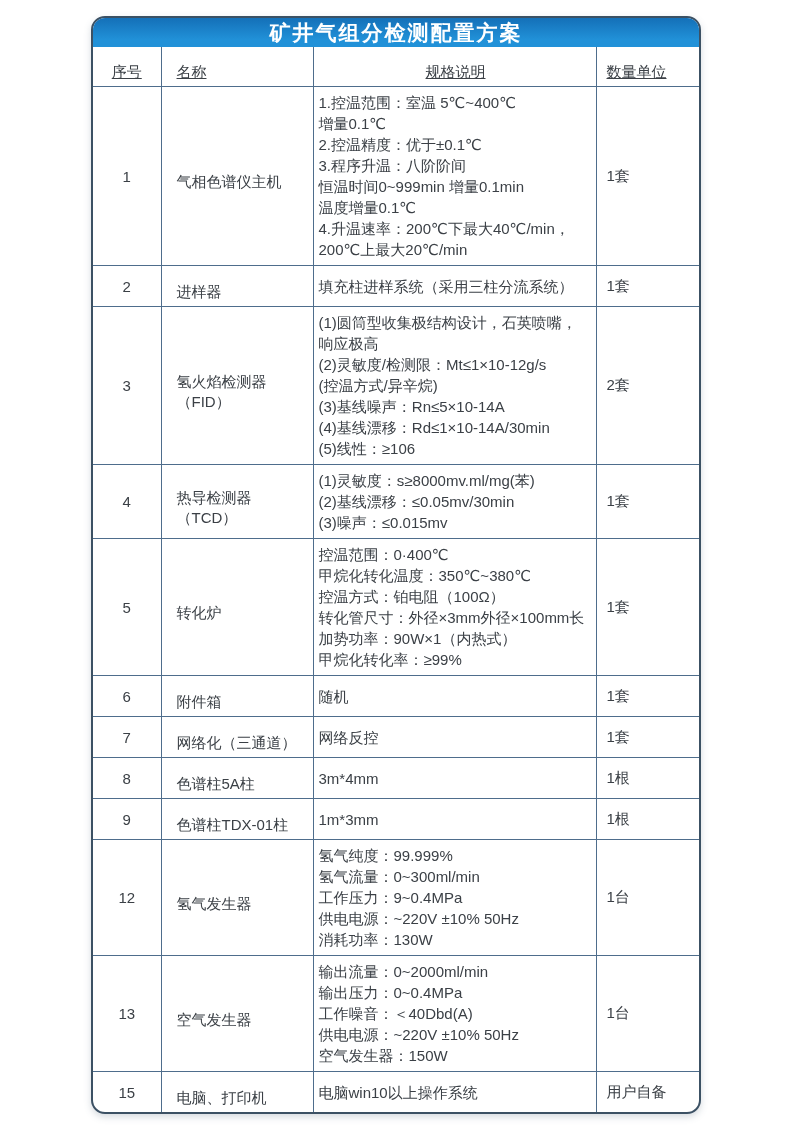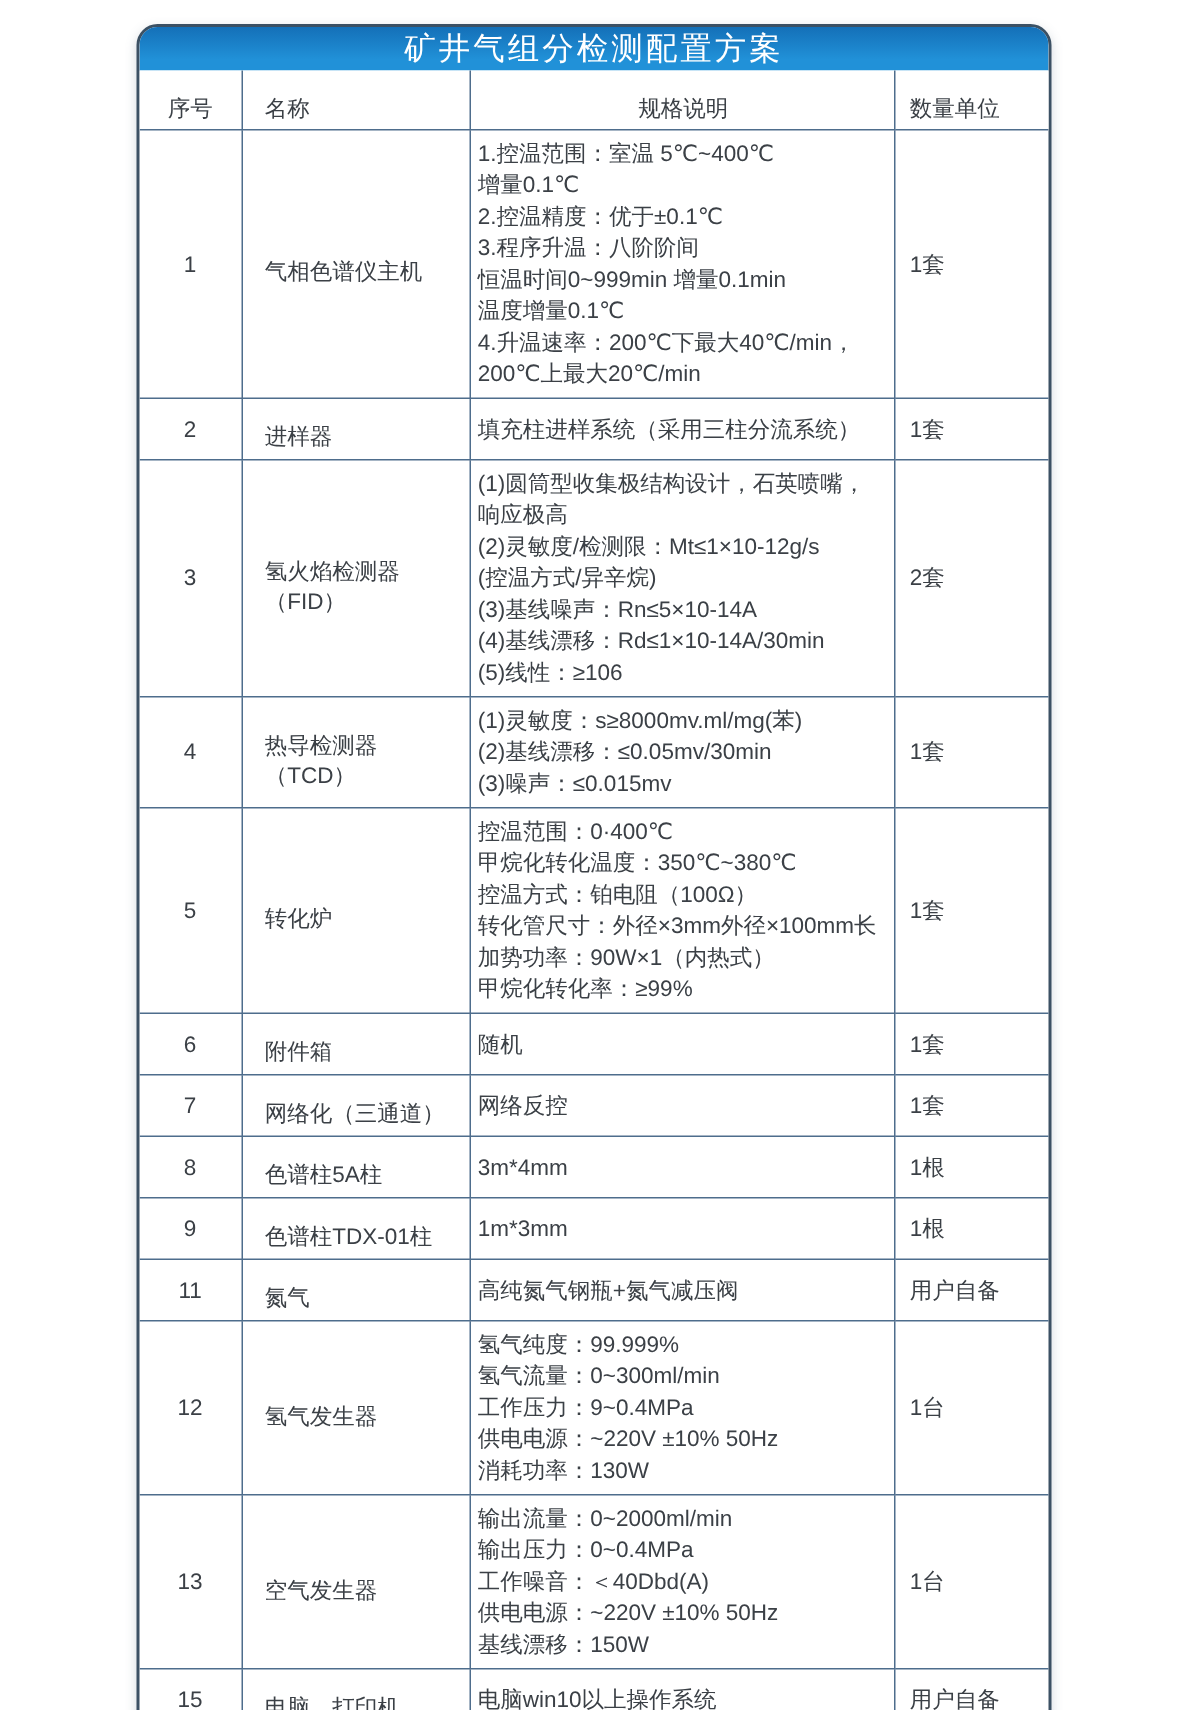--- a/index.html
+++ b/index.html
@@ -28,21 +28,21 @@
     box-shadow:0 3px 7px rgba(90,110,130,.25);
   }
   .title-bar{
     height:29px;
     background:linear-gradient(180deg,var(--blue-top) 0%,var(--blue-bottom) 75%);
     display:flex;align-items:center;justify-content:center;
   }
   .title-bar .title{
     color:#ffffff;
     font-size:21px;
-    font-weight:normal;
+    font-weight:bold;
     letter-spacing:2px;
     line-height:1;
   }
   table.spec-table{
     width:100%;
     border-collapse:collapse;
     table-layout:fixed;
   }
   .spec-table th,.spec-table td{
     border:1px solid var(--grid);
@@ -55,20 +55,21 @@
   .spec-table tr > *:last-child{border-right:none;}
   .spec-table thead tr > *{border-top:none;}
   .spec-table tbody tr:last-child > *{border-bottom:none;}
 
   .spec-table thead th{
     font-weight:normal;
     text-align:left;
     height:30px;
     padding:16px 4px 4px 15px;
     background:#ffffff;
+    text-decoration:underline;
   }
   .spec-table thead th.col-no{text-align:center;padding-left:4px;}
   .spec-table thead th.col-spec{padding-left:6px;text-align:center;}
   .spec-table thead th.col-qty{padding-left:10px;}
 
   td.col-no{text-align:center;padding:4px 2px;}
   td.col-name{padding:16px 4px 4px 15px;line-height:20px;}
   td.col-spec{padding:5px 4px 5px 5px;}
   td.col-qty{padding:4px 2px 4px 10px;}
   .spec-line{
@@ -186,48 +187,40 @@
         </tr>
         <tr class="data-row">
           <td class="col-no">9</td>
           <td class="col-name">色谱柱TDX-01柱</td>
           <td class="col-spec">
             <div class="spec-line">1m*3mm</div>
           </td>
           <td class="col-qty">1根</td>
         </tr>
         <tr class="data-row">
-          <td class="col-no">11</td>
-          <td class="col-name">氮气</td>
-          <td class="col-spec">
-            <div class="spec-line">高纯氮气钢瓶+氮气减压阀</div>
-          </td>
-          <td class="col-qty">用户自备</td>
-        </tr>
-        <tr class="data-row">
           <td class="col-no">12</td>
           <td class="col-name">氢气发生器</td>
           <td class="col-spec">
             <div class="spec-line">氢气纯度：99.999%</div>
             <div class="spec-line">氢气流量：0~300ml/min</div>
             <div class="spec-line">工作压力：9~0.4MPa</div>
             <div class="spec-line">供电电源：~220V ±10% 50Hz</div>
             <div class="spec-line">消耗功率：130W</div>
           </td>
           <td class="col-qty">1台</td>
         </tr>
         <tr class="data-row">
           <td class="col-no">13</td>
           <td class="col-name">空气发生器</td>
           <td class="col-spec">
             <div class="spec-line">输出流量：0~2000ml/min</div>
             <div class="spec-line">输出压力：0~0.4MPa</div>
             <div class="spec-line">工作噪音：＜40Dbd(A)</div>
             <div class="spec-line">供电电源：~220V ±10% 50Hz</div>
-            <div class="spec-line">基线漂移：150W</div>
+            <div class="spec-line">空气发生器：150W</div>
           </td>
           <td class="col-qty">1台</td>
         </tr>
         <tr class="data-row">
           <td class="col-no">15</td>
           <td class="col-name">电脑、打印机</td>
           <td class="col-spec">
             <div class="spec-line">电脑win10以上操作系统</div>
           </td>
           <td class="col-qty">用户自备</td>

